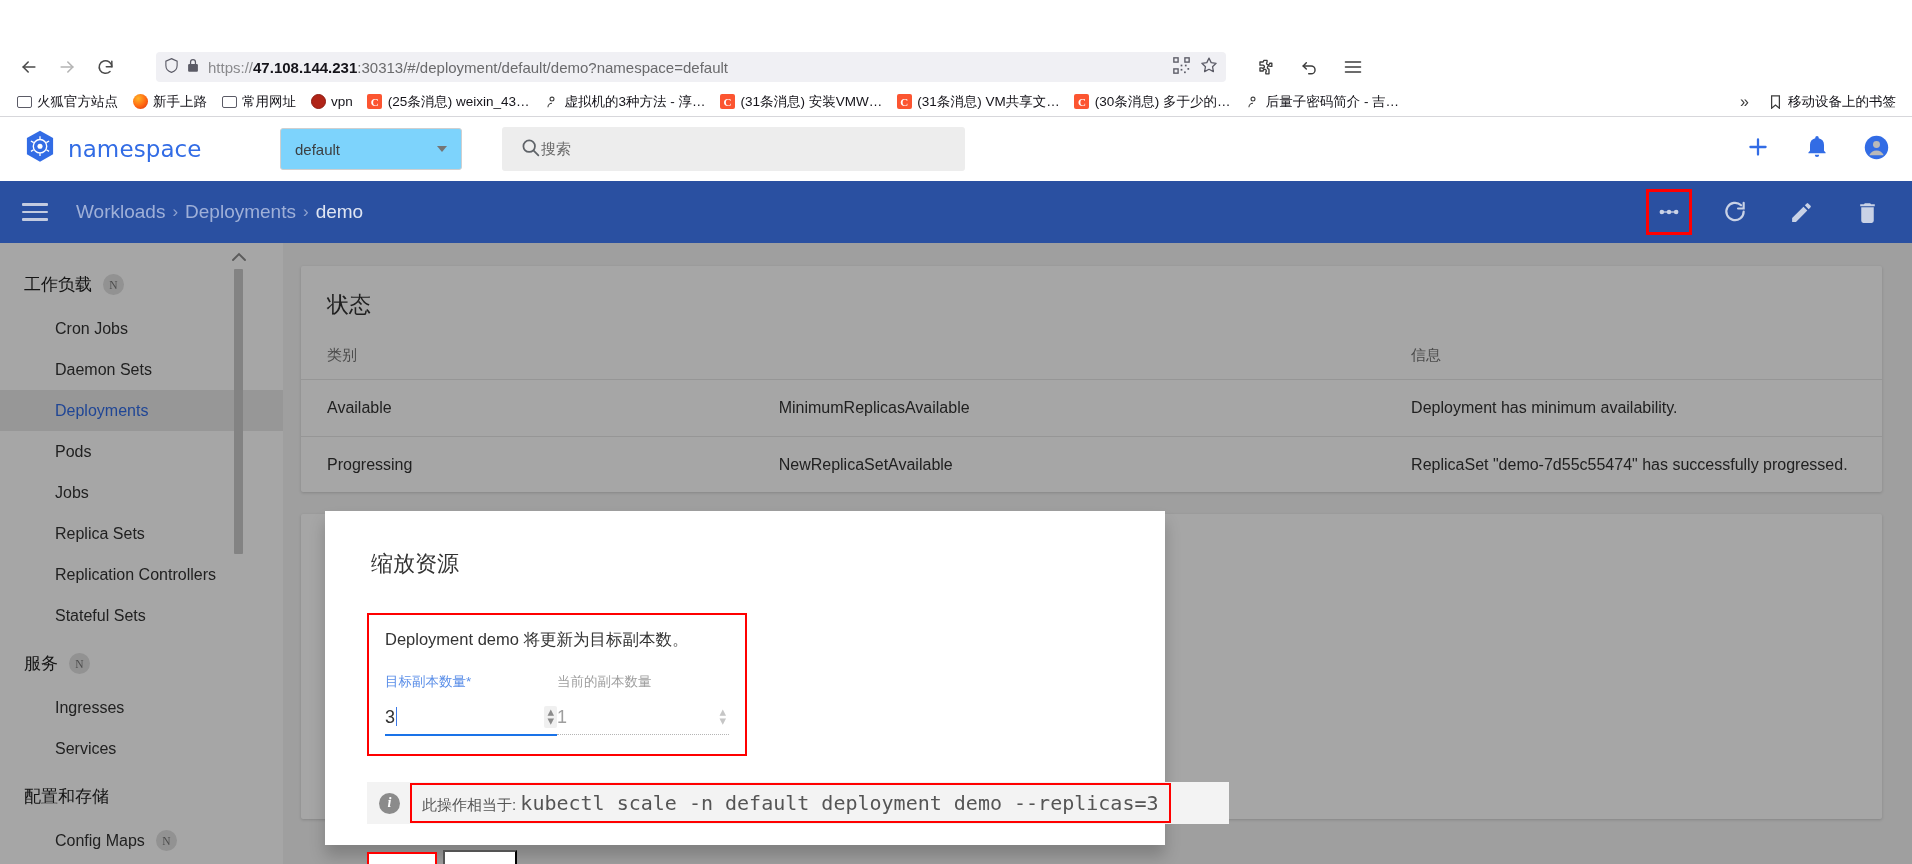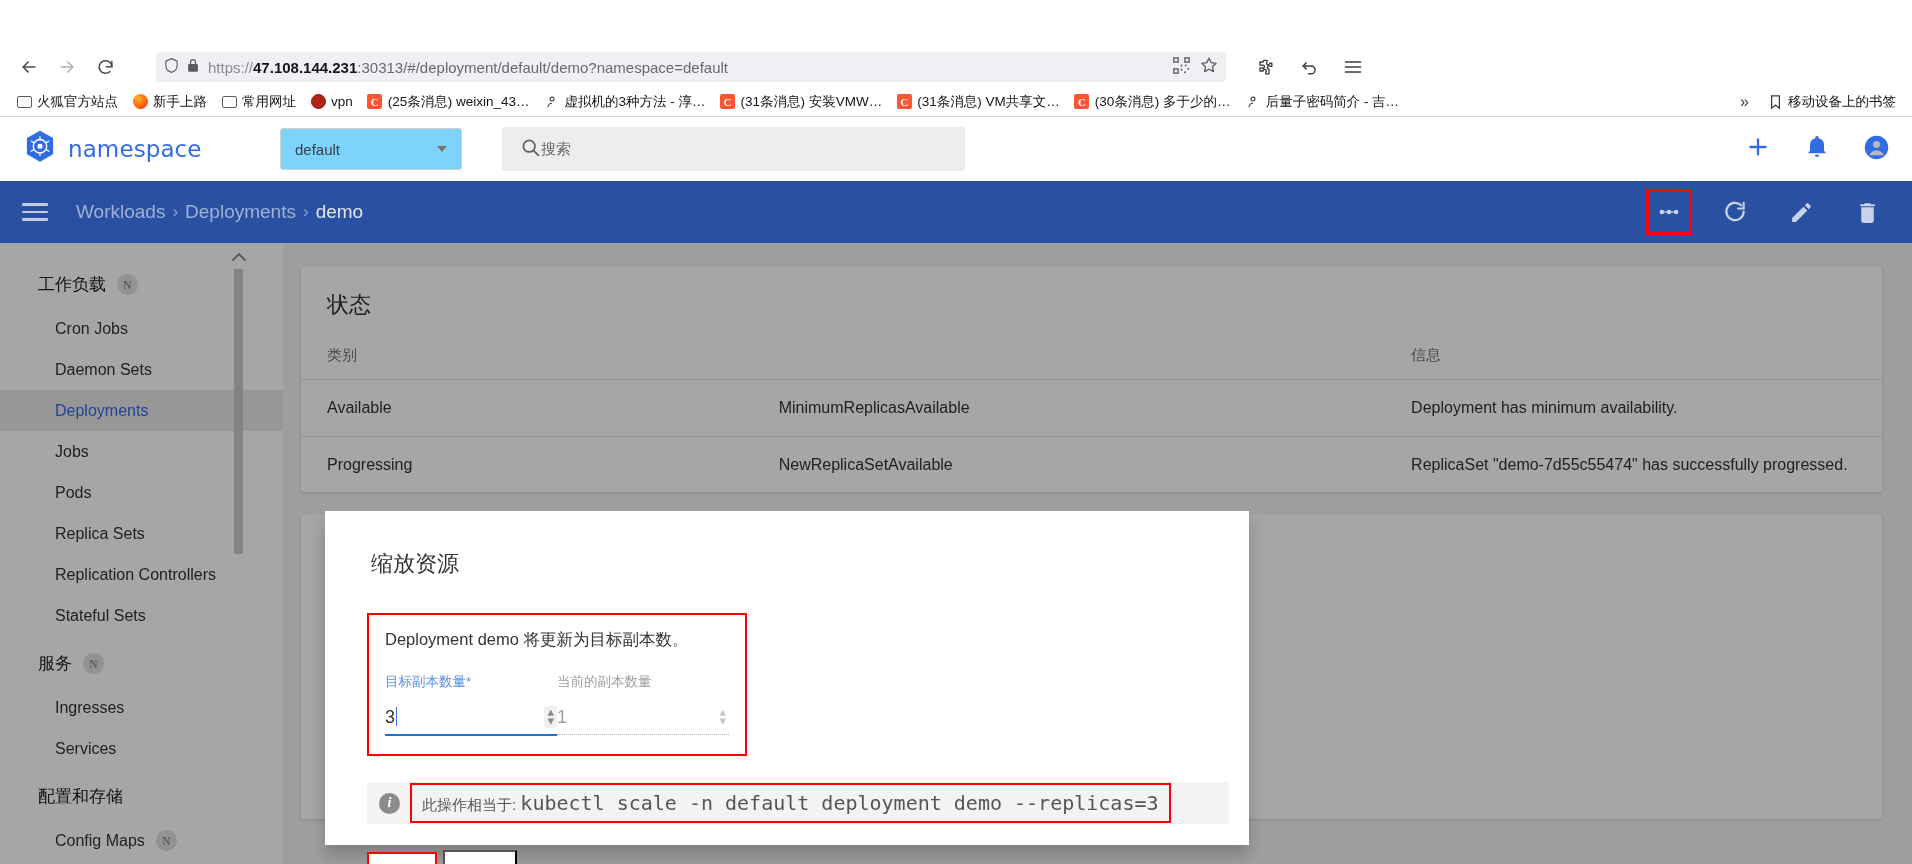--- a/index.html
+++ b/index.html
@@ -141,21 +141,21 @@
   .tb-btn.highlight { border: 3px solid #ff0000; }
 
   
   .k8s-body { display: flex; height: 665px; position: relative; }
   .k8s-sidebar {
     width: 283px; background: #fff; flex: none;
     position: relative; overflow: hidden;
     padding-top: 14px;
   }
   .side-group-title {
-    font-size: 17px; color: #212121; padding: 16px 0 12px 38px;
+    font-size: 17px; color: #212121; padding: 16px 0 12px 24px;
     display: flex; align-items: center; gap: 11px;
   }
   .n-badge {
     width: 21px; height: 21px; border-radius: 50%;
     background: #e0e0e0; color: #767676;
     font-size: 11.5px; display: flex;
     align-items: center; justify-content: center;
     font-family: "Liberation Serif", serif;
   }
   .side-item {
@@ -204,21 +204,21 @@
     padding: 7px 17px; font-size: 15.5px; color: #333;
   }
 
   
   .scrim {
     position: absolute; inset: 0; background: rgba(0,0,0,.35);
     z-index: 50;
   }
   .modal {
     position: absolute; left: 325px; top: 268px;
-    width: 924px; height: 334px; background: #fff;
+    width: 840px; height: 334px; background: #fff;
     z-index: 51; box-shadow: 0 11px 15px rgba(0,0,0,.2);
     padding: 22px 24px;
   }
   .modal-title { font-size: 22px; color: #333; padding: 16px 0 0 22px; }
   .modal-form {
     margin: 34px 0 0 18px; width: 380px;
     border: 2px solid #ff0000; padding: 14px 16px 18px 16px;
     position: relative;
   }
   .modal-desc { font-size: 16.5px; color: #333; margin-bottom: 22px; }
@@ -550,24 +550,24 @@
       <div class="side-item">
           <span>Cron Jobs</span>
         </div>
       <div class="side-item">
           <span>Daemon Sets</span>
         </div>
       <div class="side-item active">
           <span>Deployments</span>
         </div>
       <div class="side-item">
+          <span>Pods</span>
+        </div>
+      <div class="side-item">
           <span>Jobs</span>
-        </div>
-      <div class="side-item">
-          <span>Pods</span>
         </div>
       <div class="side-item">
           <span>Replica Sets</span>
         </div>
       <div class="side-item">
           <span>Replication Controllers</span>
         </div>
       <div class="side-item">
           <span>Stateful Sets</span>
         </div>

